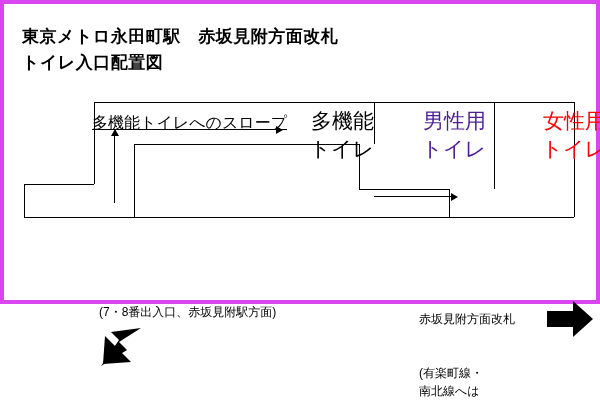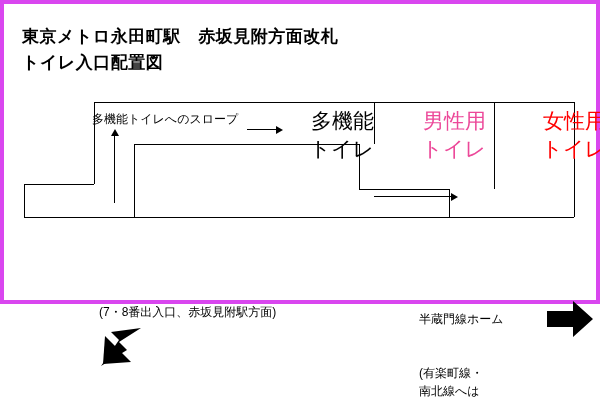--- a/index.html
+++ b/index.html
@@ -55,28 +55,29 @@
   .ln.v { width: 1px; }
 
   .room-label {
     position: absolute;
     text-align: right;
     font-size: 21px;
     font-weight: normal;
     line-height: 1.35;
     white-space: pre;
   }
-  .room-label.blue { color: #ec4899; }
+  .room-label.blue { color: #4c1d95; }
   .room-label.red { color: #ff0000; }
 
   .slope-label {
     position: absolute;
-    font-size: 12px;
+    font-size: 16px;
     white-space: pre;
     line-height: 1.45;
+    text-decoration: underline;
   }
 
   
   .arrow-line {
     position: absolute;
     background: #000000;
   }
   .arrow-head-right {
     position: absolute;
     width: 0;
@@ -163,21 +164,21 @@
   </div>
 
   <div class="big-arrow" style="left:93px; top:320px;">
     <svg width="46" height="46" viewBox="0 0 46 46" aria-hidden="true">
       <polygon points="44,4 22,18 30,26 4,42 22,16 14,8" fill="#000000"></polygon>
       <polygon points="6,40 8,12 34,38" fill="#000000"></polygon>
     </svg>
   </div>
 
   <div class="caption" style="left:415px; top:270px;">
-    <span class="cap-title">半蔵門線ホーム</span>
+    <span class="cap-title">赤坂見附方面改札</span>
     <span class="cap-sub">(有楽町線・
 南北線へは
 半蔵門線
 ホーム経由)</span>
   </div>
 
   <div class="big-arrow" style="left:543px; top:295px;">
     <svg width="48" height="40" viewBox="0 0 48 40" aria-hidden="true">
       <polygon points="0,12 26,12 26,2 46,20 26,38 26,28 0,28" fill="#000000"></polygon>
     </svg>

